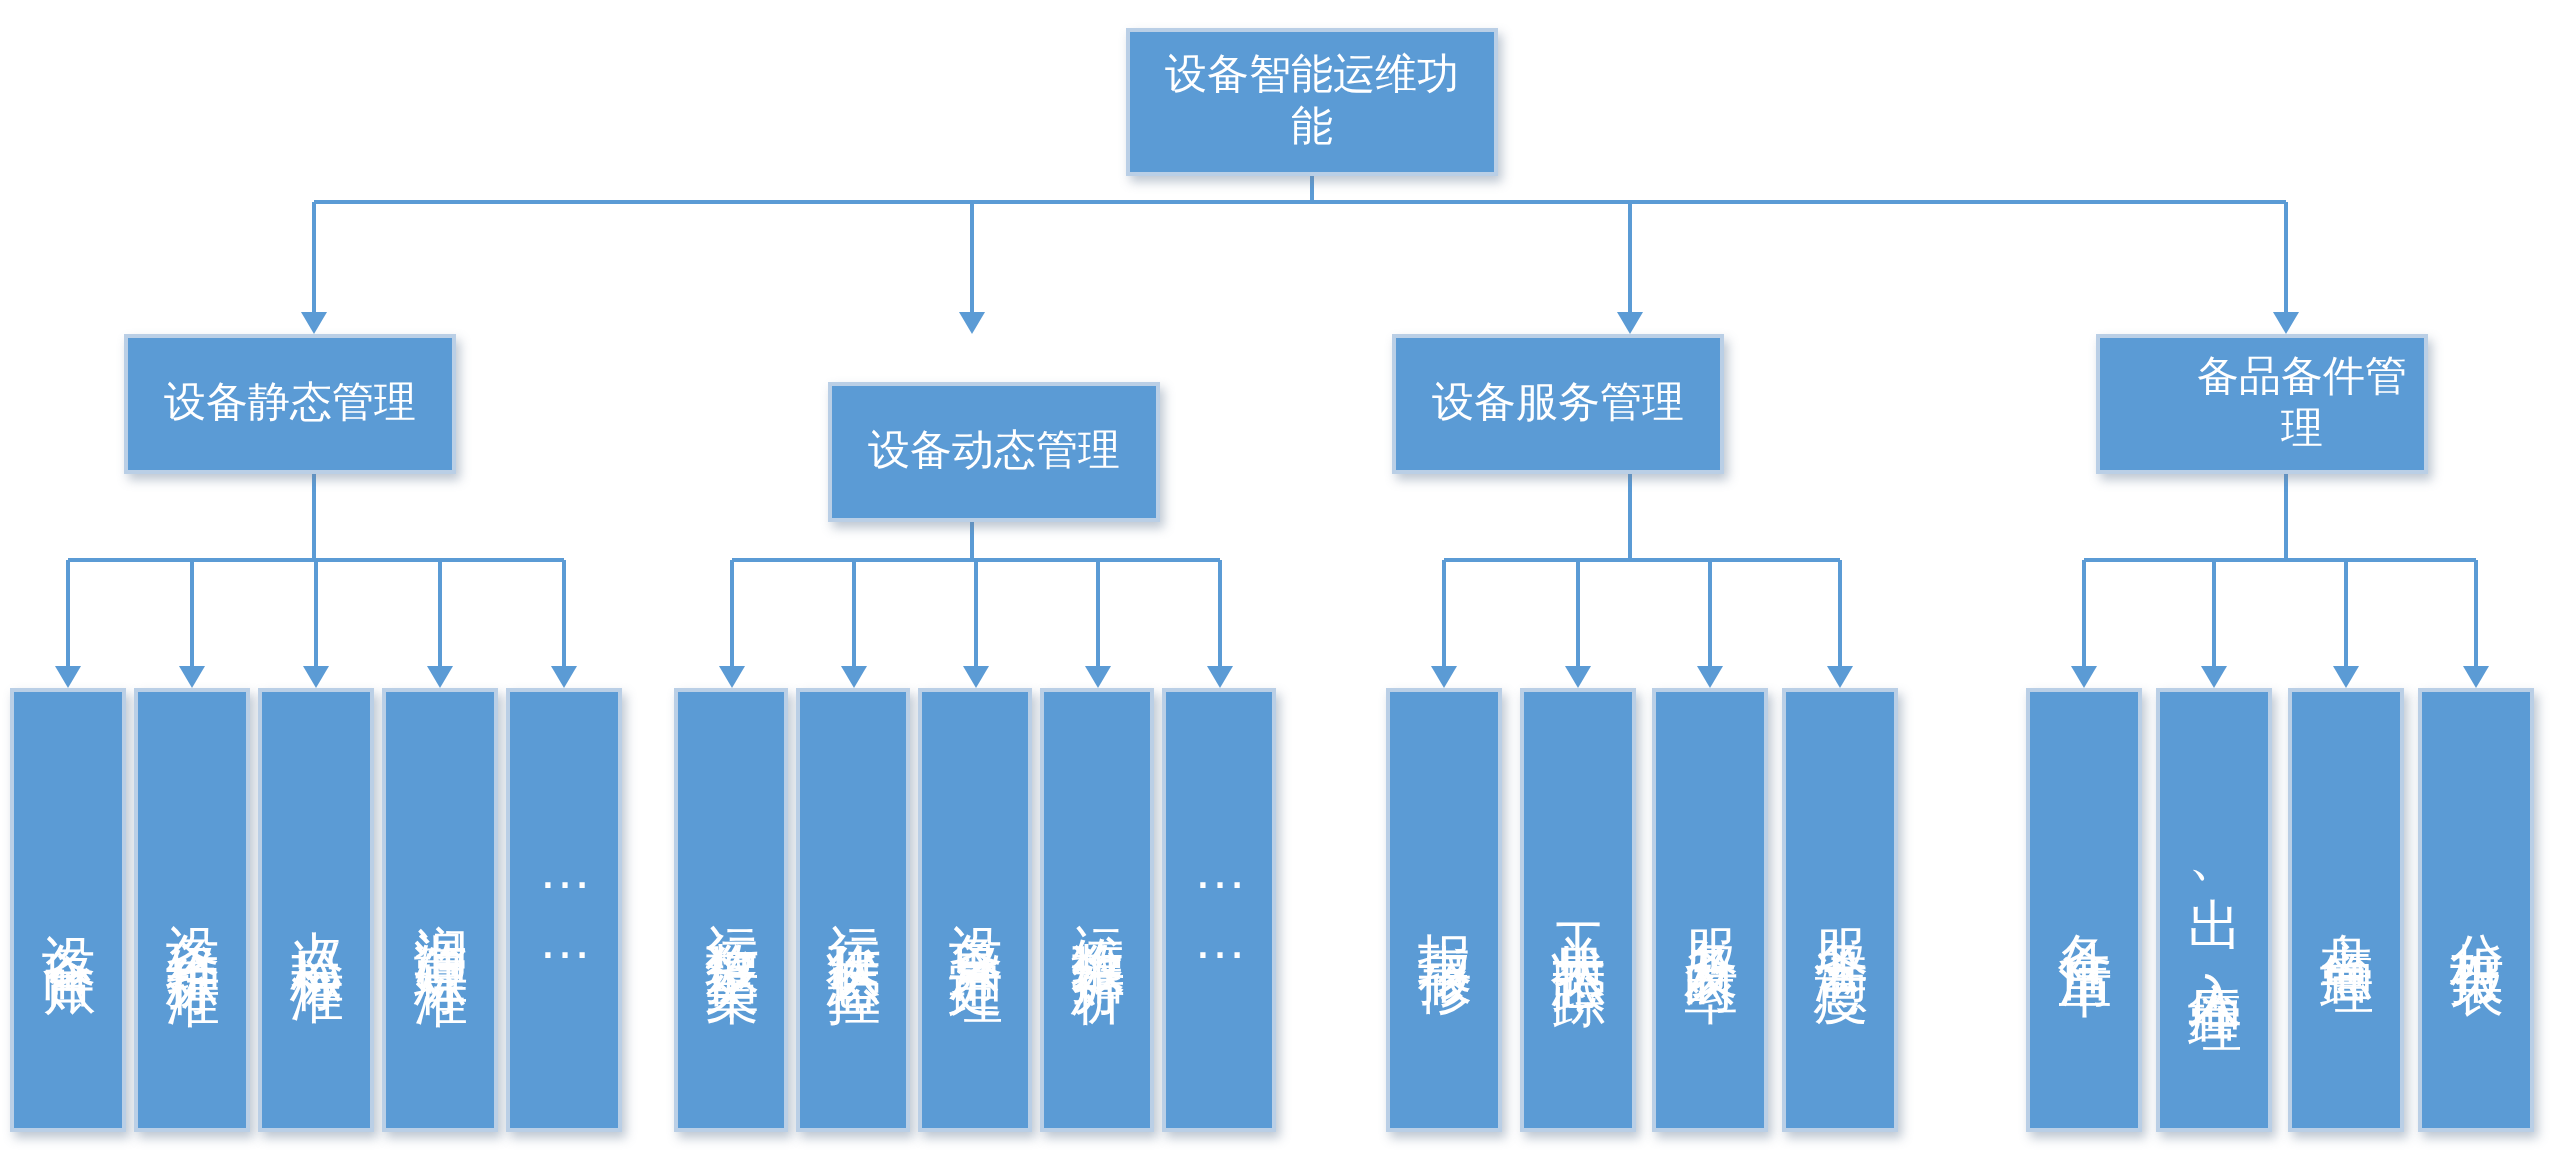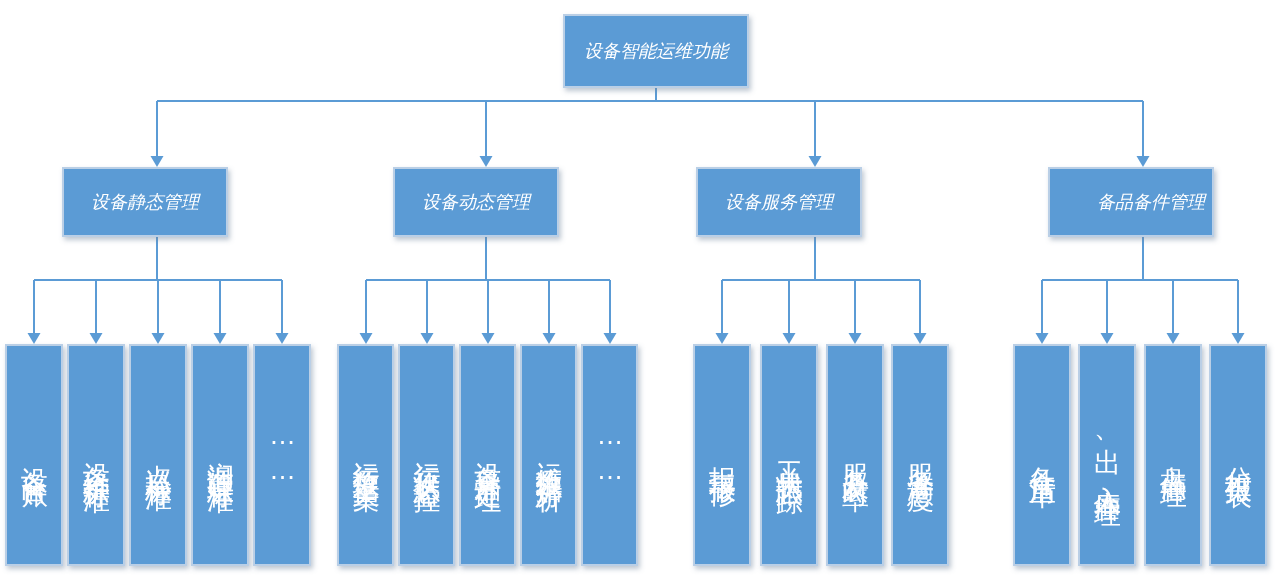--- a/index.html
+++ b/index.html
@@ -16,25 +16,24 @@
     box-sizing:border-box;
     background:#5B9BD5;
     border:2px solid #BACFE6;
     box-shadow:2px 3px 5px rgba(110,130,155,0.45);
     color:#ffffff;
     display:flex;
     align-items:center;
     justify-content:center;
   }
   .h-label {
-    font-size:18px;
+    font-size:21px;
     line-height:1.25;
     text-align:center;
     color:#ffffff;
-    font-style:italic;
   }
   .root-box  { left:563px; top:14px;  width:186px; height:74px; }
   .root-box .h-label { padding:0 10px; }
   .branch-box { top:167px; height:70px; width:166px; }
   .leaf-box   { top:344px; height:222px; }
   .v-label {
     writing-mode:vertical-lr;
     text-orientation:upright;
     font-size:27px;
     letter-spacing:5px;
@@ -92,21 +91,21 @@
     </g>
   </svg>
 
   <div class="node root-box">
     <span class="h-label">设备智能运维功能</span>
   </div>
 
   <div class="node branch-box" style="left:62px;">
     <span class="h-label">设备静态管理</span>
   </div>
-  <div class="node branch-box" style="left:393px;">
+  <div class="node branch-box" style="left:414px;margin-top:24px;">
     <span class="h-label">设备动态管理</span>
   </div>
   <div class="node branch-box" style="left:696px;">
     <span class="h-label">设备服务管理</span>
   </div>
   <div class="node branch-box" style="left:1048px;padding-left:40px;">
     <span class="h-label">备品备件管理</span>
   </div>
 
   <div class="node leaf-box" style="left:5px;width:58px;">

